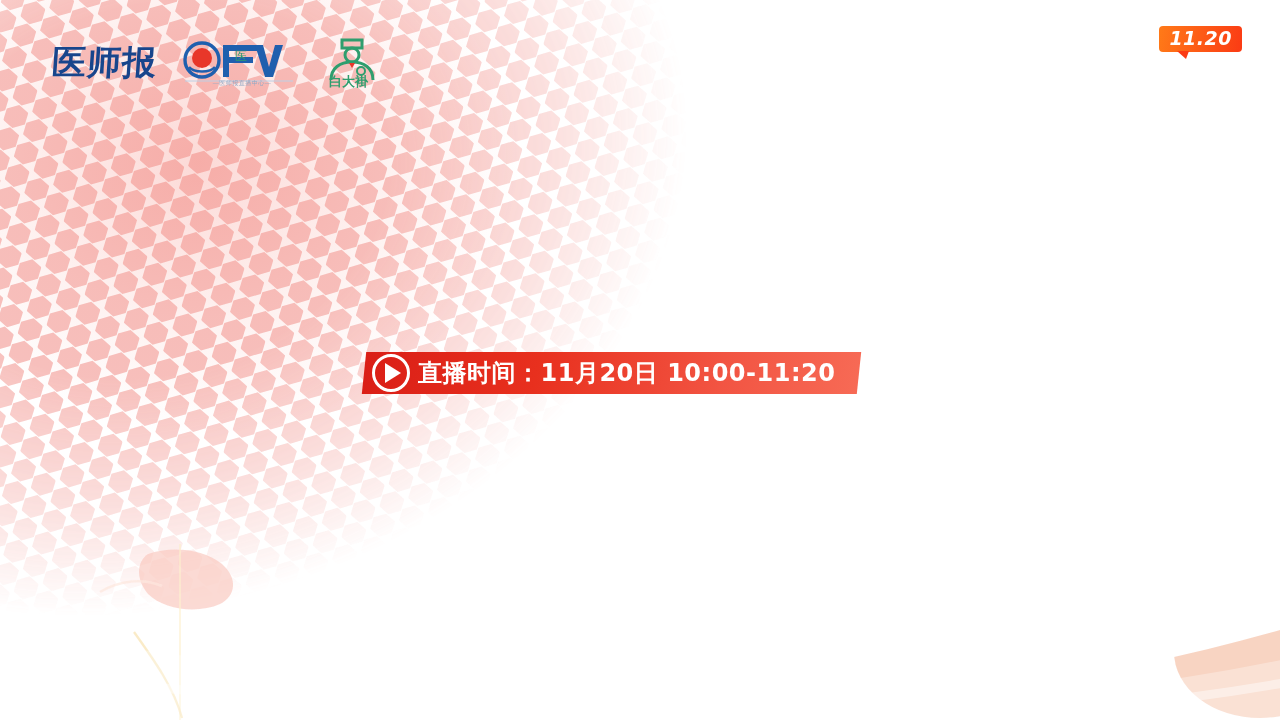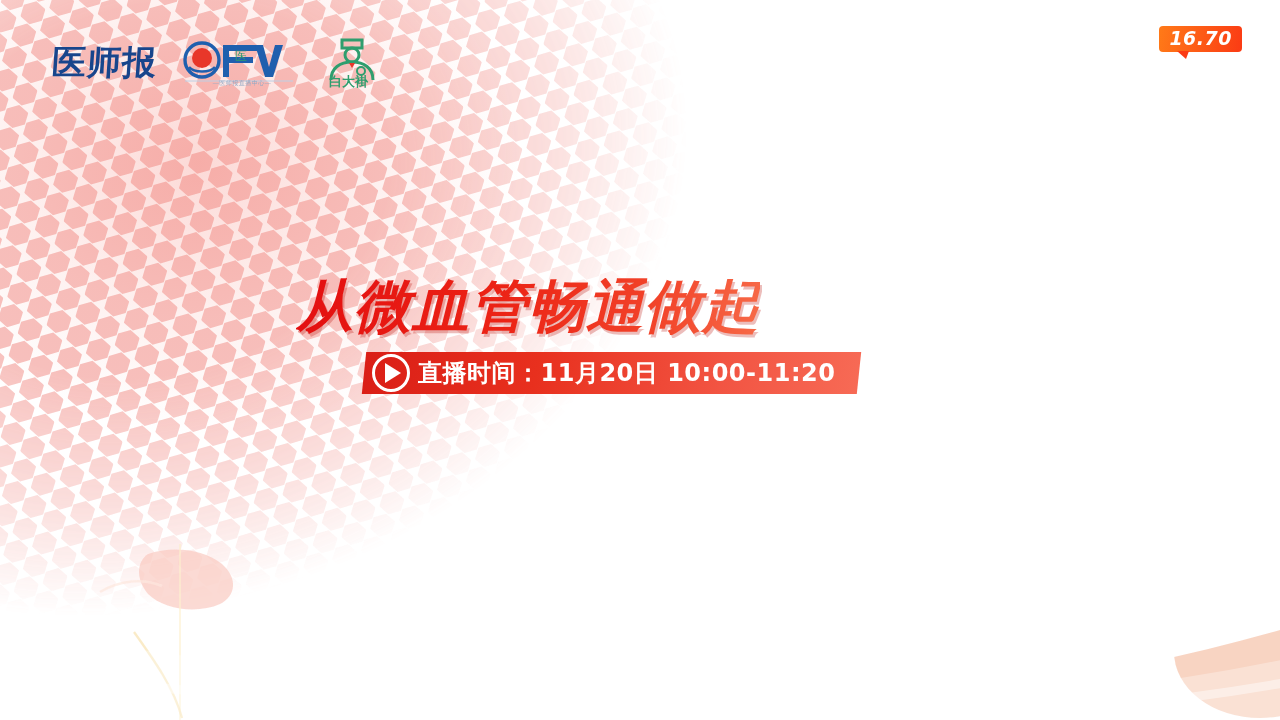--- a/index.html
+++ b/index.html
@@ -1284,24 +1284,23 @@
         <circle cx="31" cy="19" r="7" fill="none" stroke="#2f9e6e" stroke-width="3"></circle>
         <path d="M10,44 C10,32 19,26 31,26 C43,26 52,32 52,44" fill="none" stroke="#2f9e6e" stroke-width="3"></path>
         <path d="M28,27 L31,32 L34,27" fill="#e8372a"></path>
         <circle cx="40" cy="35" r="4" fill="none" stroke="#2f9e6e" stroke-width="2"></circle>
         <text x="8" y="50" font-size="13" font-weight="700" fill="#2f9e6e" font-family="DejaVu Sans, sans-serif">白大褂</text>
       </svg>
     </div>
   </div>
 
   <div class="day-logo">
-    <div class="day-bubble">16.70</div>
+    <div class="day-bubble">11.20</div>
   </div>
 
-  <div class="title-sub">从微血管畅通做起</div>
 
   <svg class="ecg" viewBox="0 0 190 160">
     <defs>
       <linearGradient id="ecgG" x1="0" y1="0" x2="1" y2="0">
         <parameter name="stop" offset="0%" stop-color="#f2643c"></parameter>
         <parameter name="stop" offset="60%" stop-color="#f8855e"></parameter>
         <parameter name="stop" offset="100%" stop-color="#fbb08c"></parameter>
       </linearGradient>
     </defs>
     <path d="M2,110 L16,110 L26,2 L40,152 L52,72 L60,96 L74,96 L84,16 L96,158 L104,104 L112,104 L188,104" fill="none" stroke="url(#ecgG)" stroke-width="7" stroke-linejoin="miter" stroke-linecap="butt"></path>

